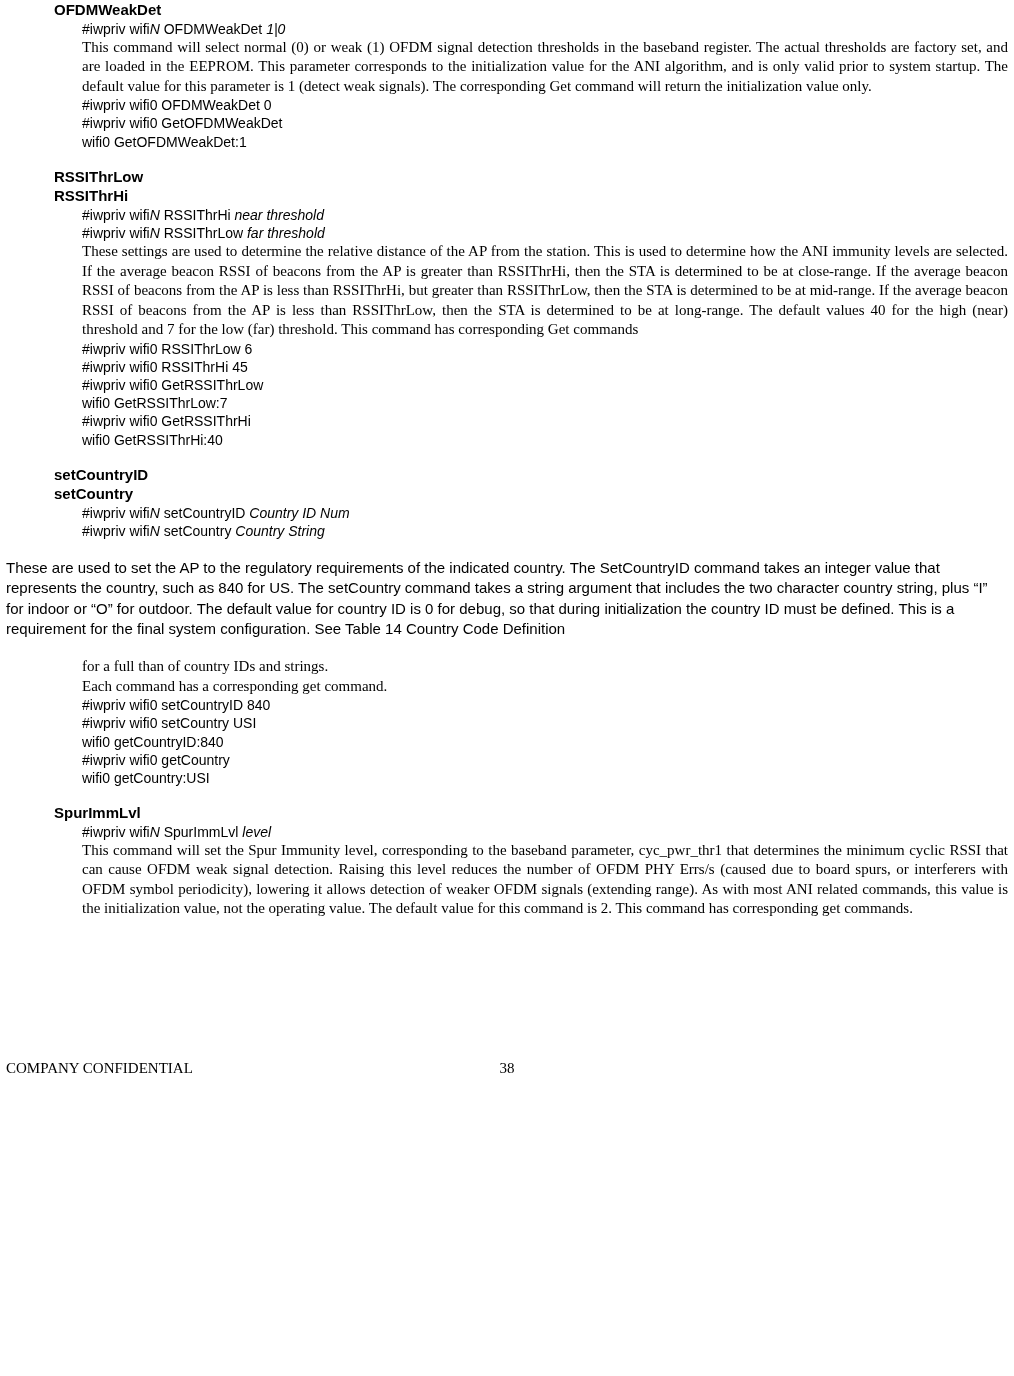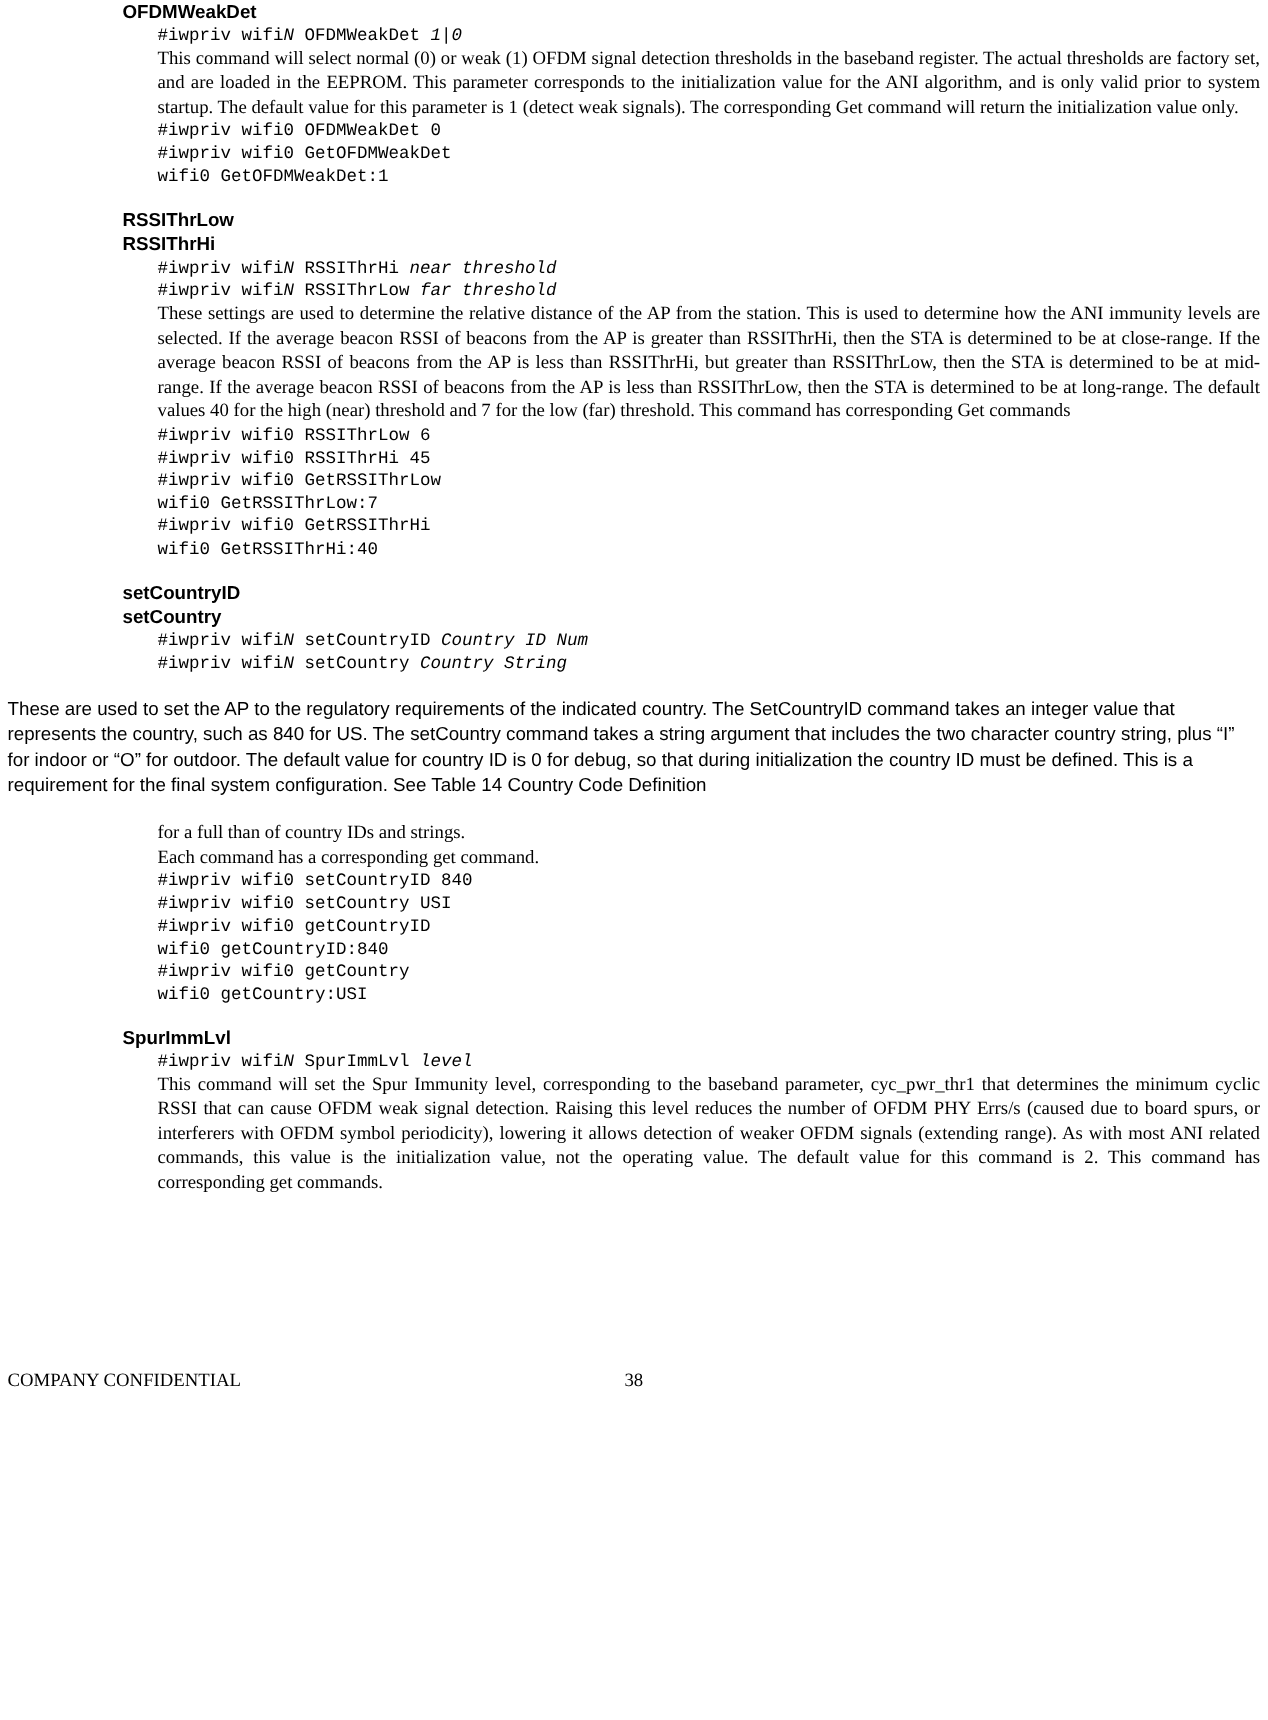--- a/index.html
+++ b/index.html
@@ -6,33 +6,33 @@
       font-family: "Times New Roman", Times, serif;
       font-size: 15px;
       line-height: 1.3;
       margin: 0;
       padding: 0 6px;
       color: #000;
       width: 1014px;
       box-sizing: border-box;
     }
     .def {
-      margin-left: 92px;
+      margin-left: 48px;
     }
     .dt {
       font-family: Arial, Helvetica, sans-serif;
       font-weight: bold;
       font-size: 15px;
     }
     .dd {
       margin-left: 28px;
       text-align: justify;
     }
     .mono {
-      font-family: Liberation Mono, monospace;
+      font-family: Liberation Sans, sans-serif;
       font-size: 14px;
       white-space: pre;
     }
     .mono .ital {
       font-style: italic;
     }
     .prose {
       font-family: "Times New Roman", Times, serif;
       font-size: 15px;
     }
@@ -93,21 +93,20 @@
 </div>
 
 <div class="bold-para">These are used to set the AP to the regulatory requirements of the indicated country. The SetCountryID command takes an integer value that represents the country, such as 840 for US. The setCountry command takes a string argument that includes the two character country string, plus “I” for indoor or “O” for outdoor. The default value for country ID is 0 for debug, so that during initialization the country ID must be defined. This is a requirement for the final system configuration. See Table 14 Country Code Definition</div>
 
 <div class="def">
   <div class="dd">
     <div class="prose">for a full than of country IDs and strings.</div>
     <div class="prose">Each command has a corresponding get command.</div>
     <div class="mono">#iwpriv wifi0 setCountryID 840</div>
     <div class="mono">#iwpriv wifi0 setCountry USI</div>
-    <div class="mono">#iwpriv wifi0 getCountryID</div>
     <div class="mono">wifi0 getCountryID:840</div>
     <div class="mono">#iwpriv wifi0 getCountry</div>
     <div class="mono">wifi0 getCountry:USI</div>
   </div>
 </div>
 
 <div class="def section-gap">
   <div class="dt">SpurImmLvl</div>
   <div class="dd">
     <div class="mono"><span>#iwpriv wifi</span><span class="ital">N</span><span> SpurImmLvl </span><span class="ital">level</span></div>

